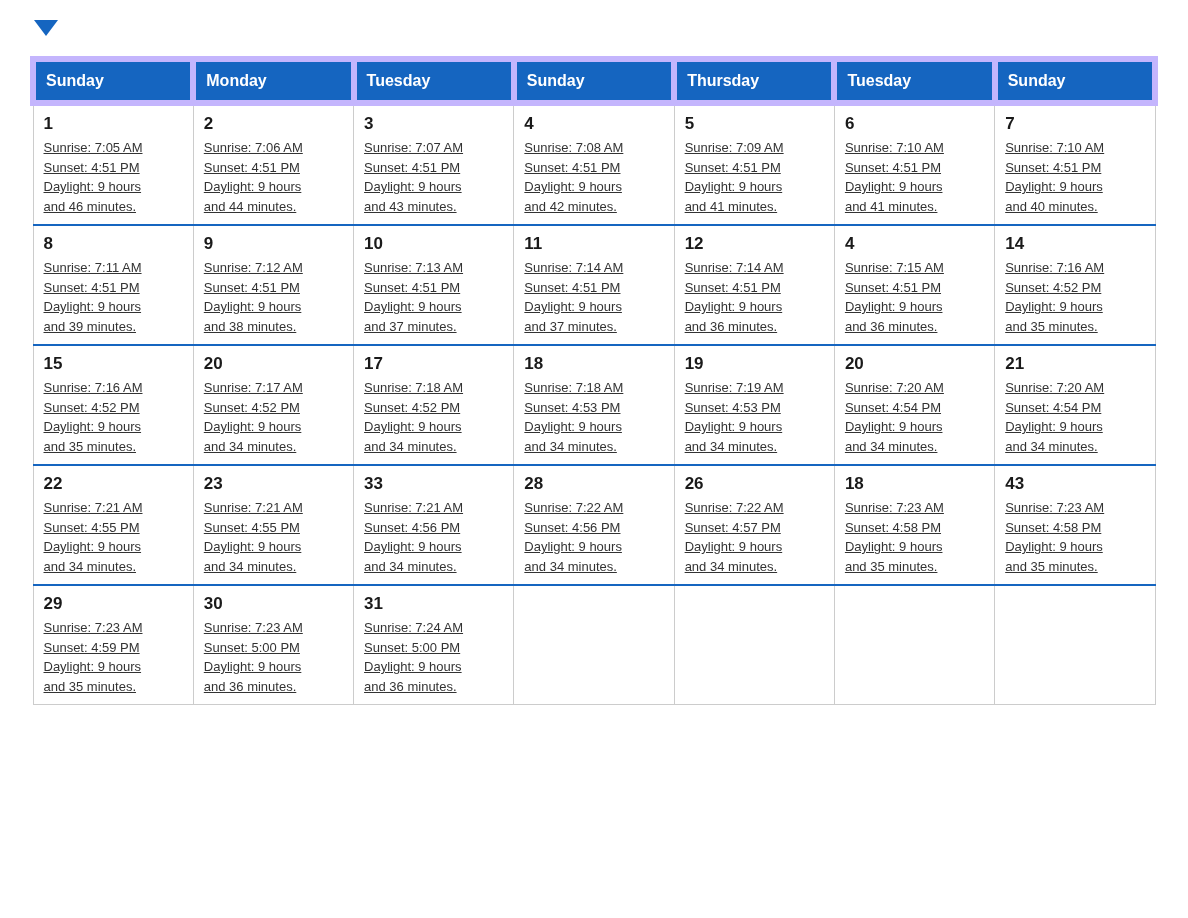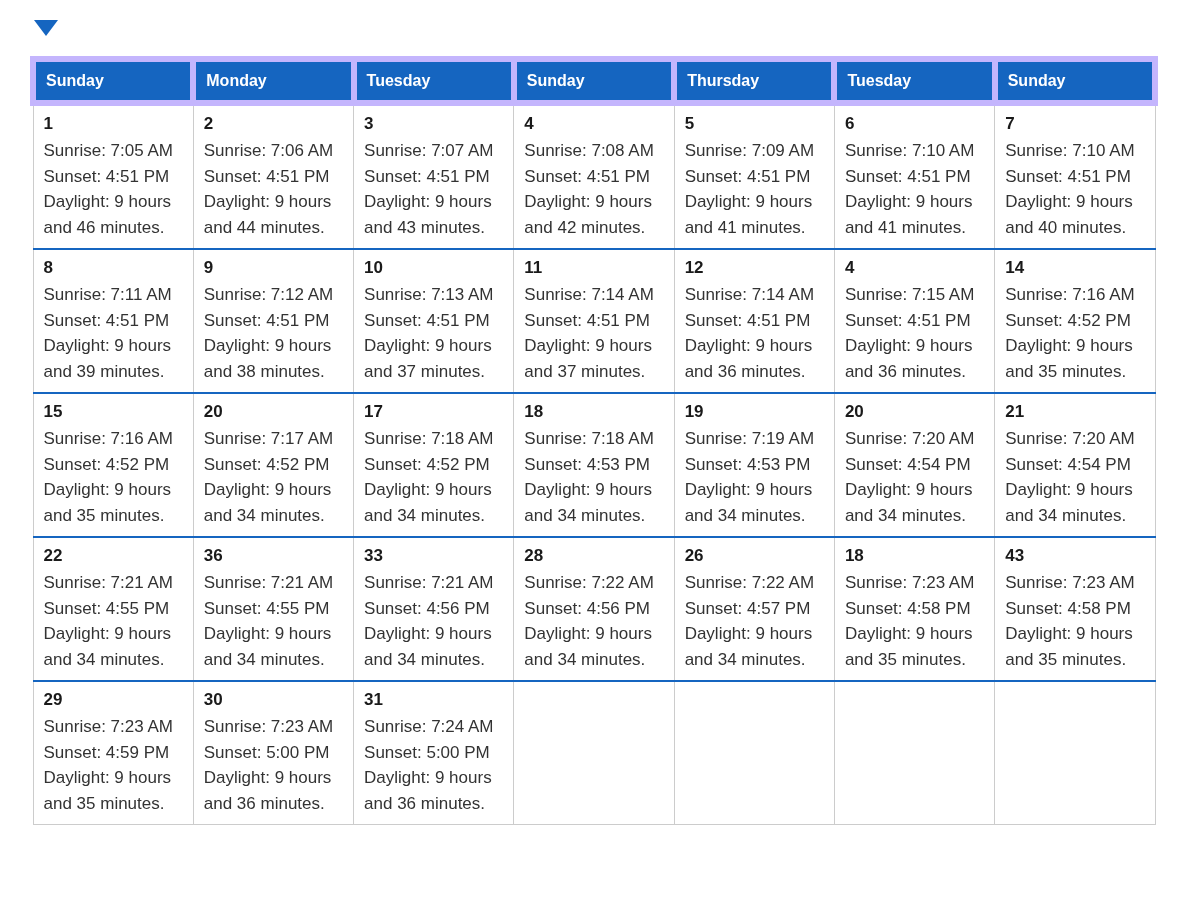--- a/index.html
+++ b/index.html
@@ -66,23 +66,24 @@
       width: 14.28%;
       min-height: 100px;
     }
     .day-number {
       font-size: 17px;
       font-weight: bold;
       color: #1a1a1a;
       margin-bottom: 4px;
     }
     .day-info {
-      font-size: 17px;
+      font-size: 13px;
       color: #333;
       line-height: 1.5;
+      text-decoration: underline;
     }
     .empty-cell {
       background: #fff;
     }
     .row-divider td {
       border-top: 2px solid #1565c0;
     }
   </style>
 </head>
 <body>
@@ -207,21 +208,21 @@
           <div class="day-number">21</div>
           <div class="day-info">Sunrise: 7:20 AM<br>Sunset: 4:54 PM<br>Daylight: 9 hours<br>and 34 minutes.</div>
         </td>
       </tr>
       <tr class="row-divider">
         <td>
           <div class="day-number">22</div>
           <div class="day-info">Sunrise: 7:21 AM<br>Sunset: 4:55 PM<br>Daylight: 9 hours<br>and 34 minutes.</div>
         </td>
         <td>
-          <div class="day-number">36</div>
+          <div class="day-number">23</div>
           <div class="day-info">Sunrise: 7:21 AM<br>Sunset: 4:55 PM<br>Daylight: 9 hours<br>and 34 minutes.</div>
         </td>
         <td>
           <div class="day-number">33</div>
           <div class="day-info">Sunrise: 7:21 AM<br>Sunset: 4:56 PM<br>Daylight: 9 hours<br>and 34 minutes.</div>
         </td>
         <td>
           <div class="day-number">28</div>
           <div class="day-info">Sunrise: 7:22 AM<br>Sunset: 4:56 PM<br>Daylight: 9 hours<br>and 34 minutes.</div>
         </td>

